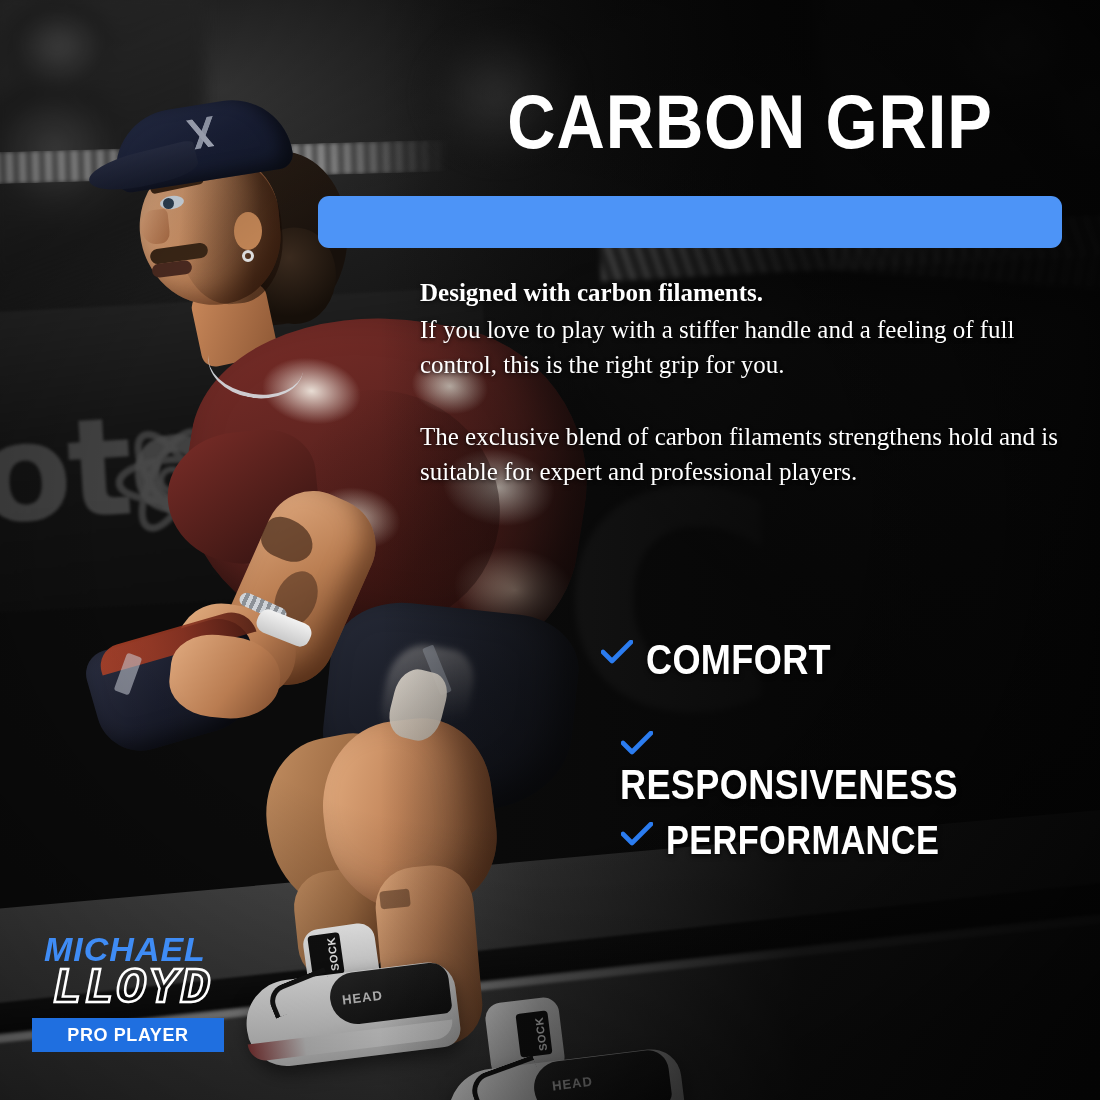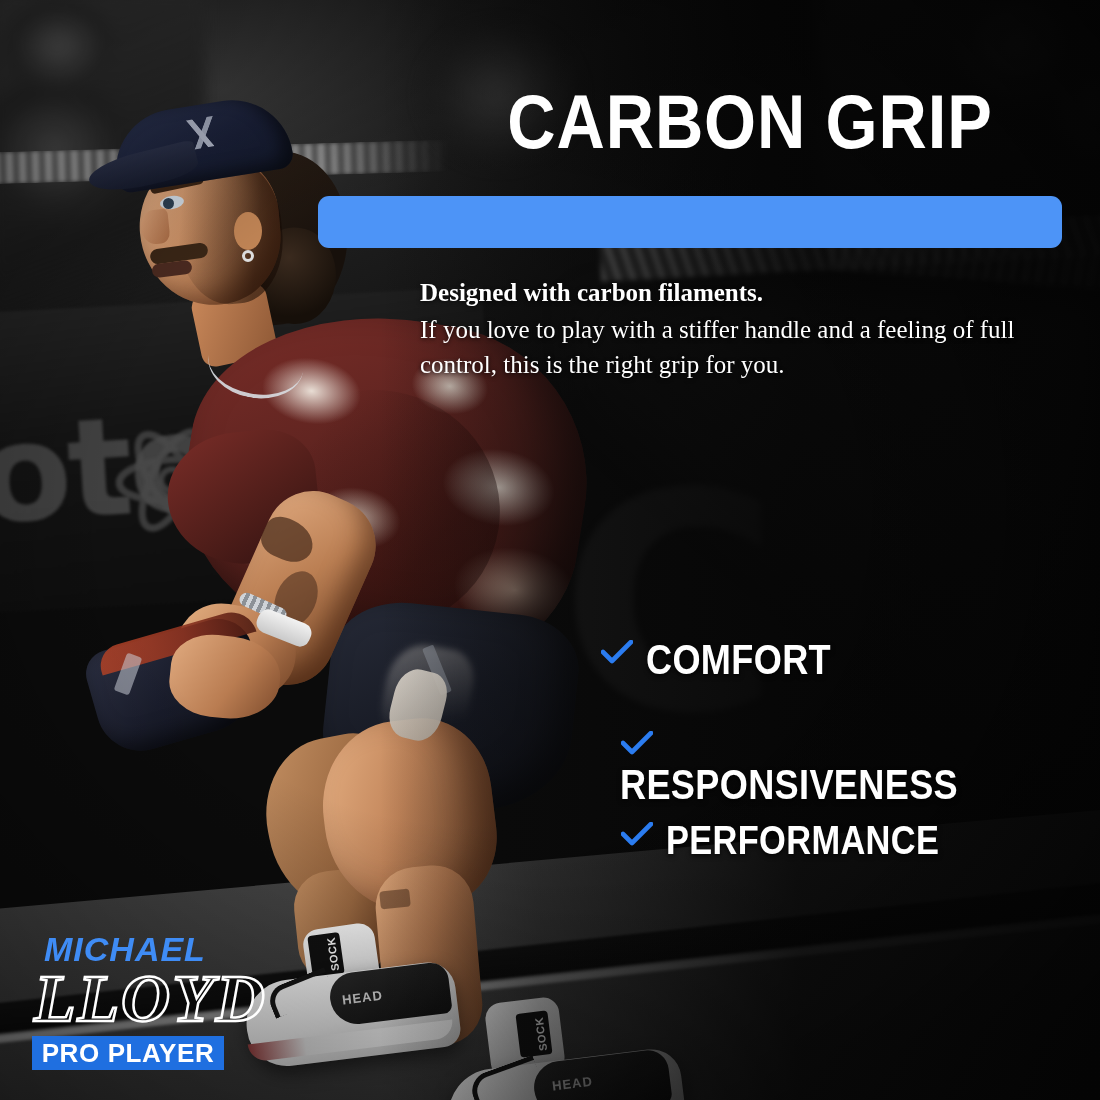--- a/index.html
+++ b/index.html
@@ -395,34 +395,34 @@
   .f3 { margin-left:20px; }
 
   
   .badge { position:absolute; left:32px; top:932px; width:230px; }
   .badge-first {
     font-family:"Liberation Sans Narrow","Liberation Sans", sans-serif;
     font-style:italic; font-weight:700; font-size:34px; letter-spacing:1px;
     color:#3f8cf5; line-height:1; margin-left:12px;
   }
   .badge-last {
-    font-family:Liberation Serif, serif;
-    font-style:italic; font-weight:700; font-size:68px; letter-spacing:2px;
-    line-height:1; margin-top:-2px; margin-left:2px;
+    font-family:Liberation Mono, monospace;
+    font-style:italic; font-weight:700; font-size:50px; letter-spacing:2px;
+    line-height:1; margin-top:-2px; margin-left:20px;
     color:transparent;
     -webkit-text-stroke:2.5px #ffffff;
     paint-order:stroke fill;
   }
   .badge-role-bar {
     margin-top:4px; background:#1f6fe0; height:34px; width:192px;
     display:flex; align-items:center; justify-content:center;
   }
   .badge-role {
     font-family:"Liberation Sans Narrow","Liberation Sans", sans-serif;
-    font-weight:700; font-size:26px; letter-spacing:.6px; color:#ffffff;
+    font-weight:700; font-size:18px; letter-spacing:.6px; color:#ffffff;
   }
 </style>
 </head>
 <body>
 
 <div id="poster">
 
   <div class="photo">
     <div class="bg-arena"></div>
     <div class="bg-spec-l"></div>
@@ -525,20 +525,21 @@
   <div class="overlay">
 
     <div class="title">CARBON GRIP</div>
 
     <div class="subtitle-bar"></div>
 
     <div class="body-block">
       <div class="body-lead">Designed with carbon filaments.</div>
       <div class="body-p">If you love to play with a stiffer handle and a feeling of full control, this is the right grip for you.</div>
       <div class="body-gap"></div>
+      <div class="body-p">The exclusive blend of carbon filaments strengthens hold and is suitable for expert and professional players.</div>
     </div>
 
     <div class="features">
       <div class="feature-row f0">
         <span class="feature-check">
           <svg width="32" height="26" viewBox="0 0 32 26">
             <path d="M2 12 L11 21 L30 2" fill="none" stroke="#2b7cf0" stroke-width="4.6" stroke-linecap="round" stroke-linejoin="round"></path>
           </svg>
         </span>
         <span class="feature-label">COMFORT</span>

